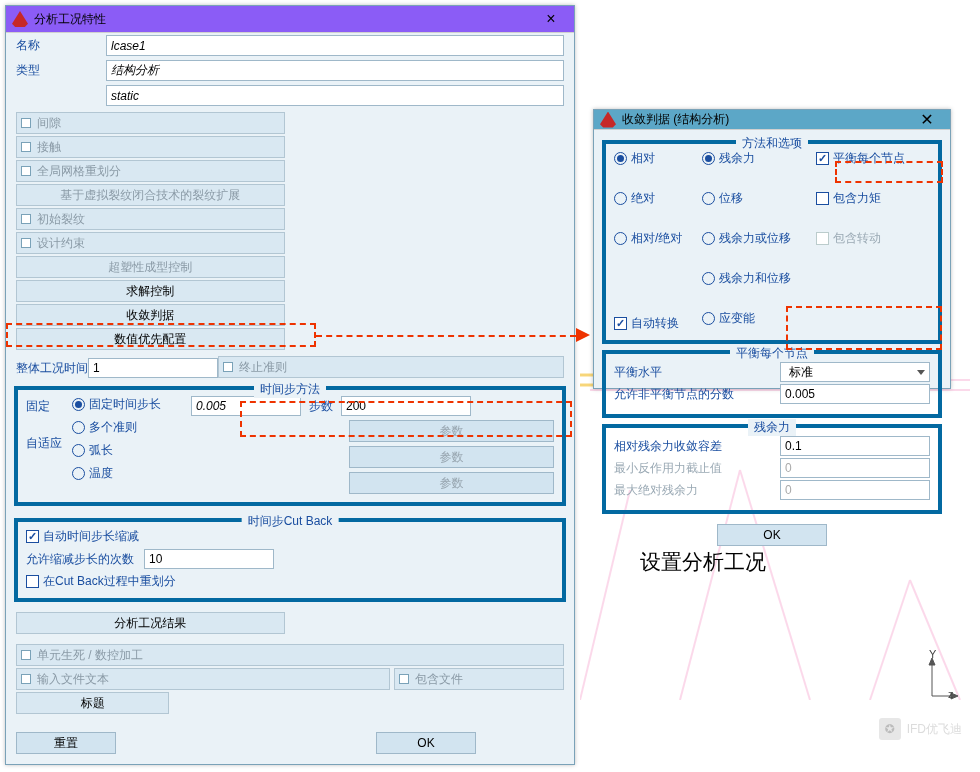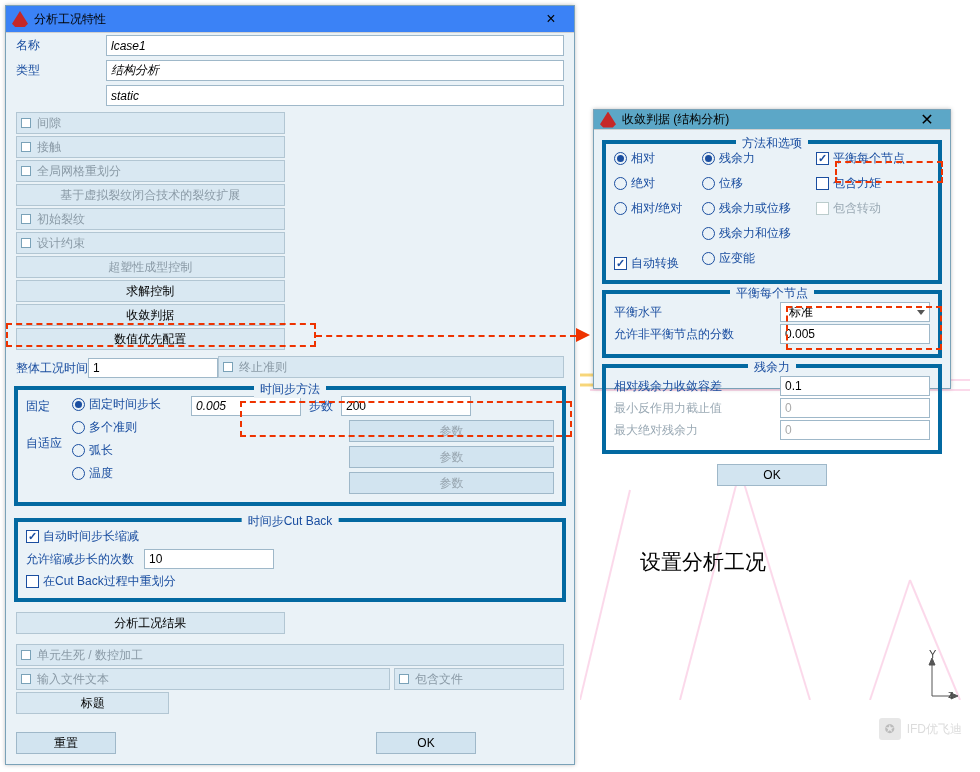--- a/index.html
+++ b/index.html
@@ -7,21 +7,21 @@
 
   .titlebar { display:flex; align-items:center; height:27px; padding:0 6px; background:#fff; border-bottom:1px solid #d0d0d0; }
   .titlebar.blue { background:#5ca7c7; color:#000; }
   .app-icon { width:16px; height:16px; background:#c62828; clip-path: polygon(50% 0,100% 80%,80% 100%,20% 100%,0 80%); display:inline-block; margin-right:6px; }
   .title-x  { margin-left:auto; width:34px; text-align:center; font-size:16px; cursor:default;}
 
   .dlg { position:absolute; border:1px solid #7aa2b8; background:#eaf2f7; box-shadow:0 0 4px rgba(0,0,0,.25); display:flex; flex-direction:column; }
 
   
   #dlg1 { left:5px; top:5px; width:570px; height:760px; }
-  #dlg1 .titlebar { background:#3b82f6; }
+  #dlg1 .titlebar { background:#8b5cf6; }
   .form-row { display:flex; align-items:center; padding:2px 10px; }
   .form-row label { width:90px; color:#1a4ea0; }
   .form-row .field { flex:1; border:1px solid #9fb8c9; background:#fff; height:21px; padding:0 4px; font-style:italic; display:flex; align-items:center; }
 
   .stack { padding:4px 10px; }
   .bar { display:flex; align-items:center; border:1px solid #b2c6d3; background:#d9e8f2; height:22px; margin-bottom:2px; padding:0 4px; }
   .bar.dim { color:#8a9aa6; }
   .bar.center { justify-content:center; }
   .sq { width:10px; height:10px; border:1px solid #7aa2b8; margin-right:6px; background:#fff; display:inline-block; }
   .sq.on { background:#ffe16b; }
@@ -40,21 +40,21 @@
   .btn    { border:1px solid #9fb8c9; background:#d2e4f0; height:22px; display:inline-flex; align-items:center; justify-content:center; }
   .btn.dim{ color:#98a6b0; }
 
   .footer { margin-top:auto; display:flex; gap:260px; padding:10px; }
   .footer .btn { width:100px; }
 
   
   #dlg2 { left:593px; top:109px; width:358px; height:280px; }
   #dlg2 .body { padding:4px 6px; }
   .rcols { display:flex; }
-  .rcols > div { flex:1; display:flex; flex-direction:column; gap:8px; }
+  .rcols > div { flex:1; display:flex; flex-direction:column; gap:23px; }
   .rcols .rc1 { flex:0 0 88px; }
   .opt { display:flex; align-items:center; color:#1a4ea0; white-space:nowrap;}
   .opt.dim { color:#9aa9b4; }
   .kv { display:flex; align-items:center; margin:2px 0; }
   .kv label { flex:1; color:#1a4ea0; }
   .kv.dim label { color:#9aa9b4; }
   .kv .txtbox { width:150px; }
   .kv .txtbox.sel { display:flex;padding-left:8px; }
   .tri { margin-left:auto; width:0;height:0;border-left:4px solid transparent;border-right:4px solid transparent;border-top:5px solid #555;}
 

